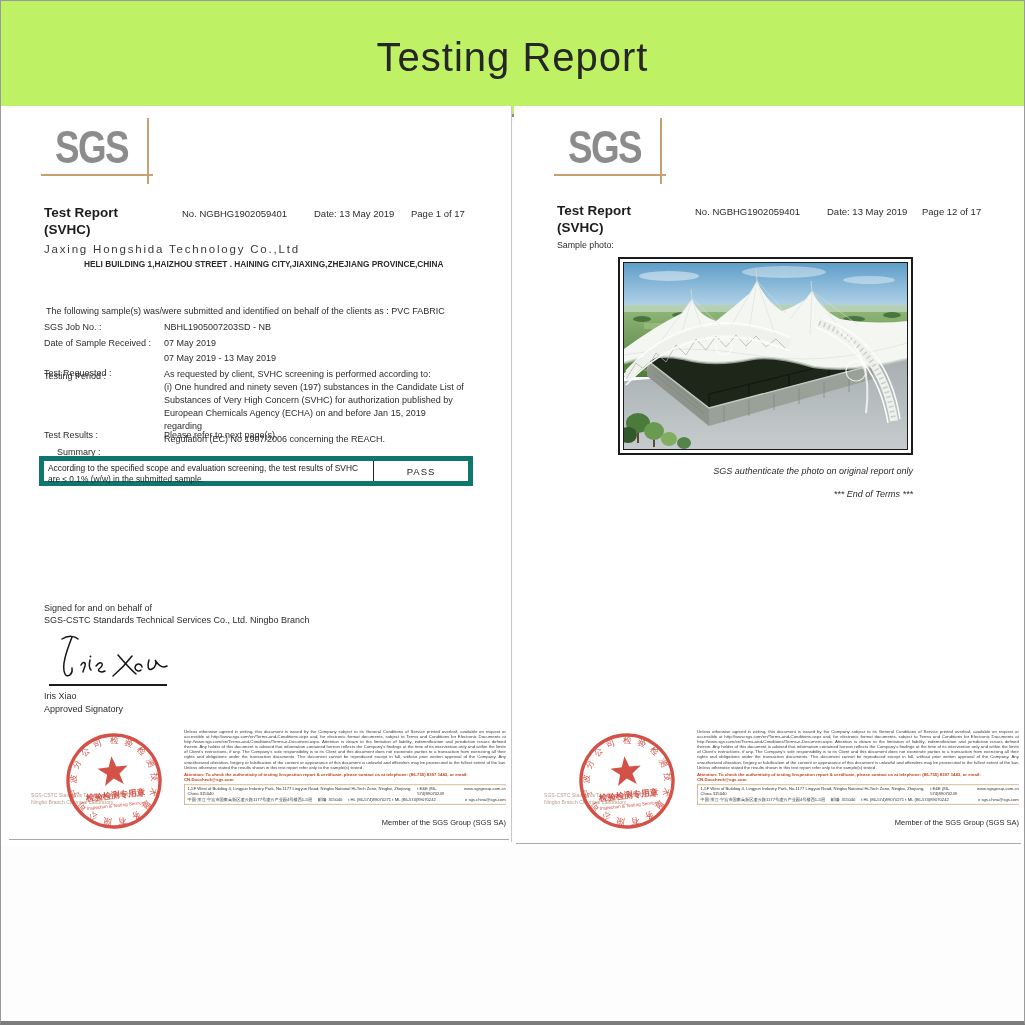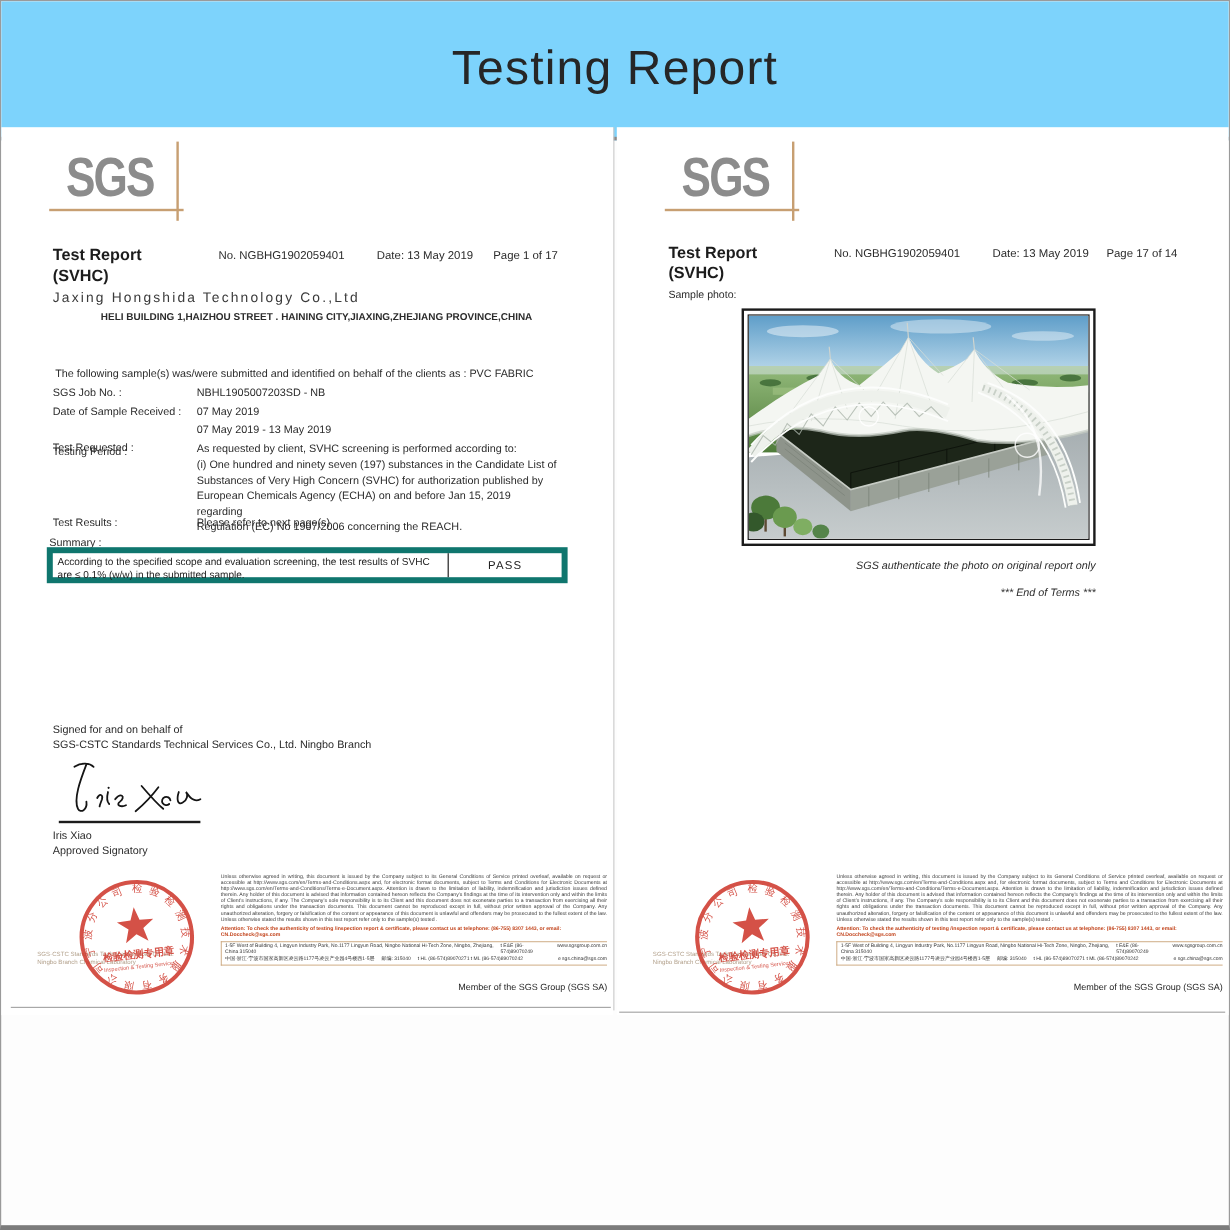--- a/index.html
+++ b/index.html
@@ -1,21 +1,21 @@
 <!DOCTYPE html>
 <html><head>
 <meta charset="utf-8">
 <style>
   * { box-sizing: border-box; margin: 0; padding: 0; }
   body { background:#ffffff; font-family:"Liberation Sans","DejaVu Sans",sans-serif; }
   .canvas { position:relative; width:1025px; height:1025px; background:#fdfdfd;
             border:1px solid #9a9a9a; border-bottom:4px solid #7c7c7c; overflow:hidden; }
 
   
-  .banner { position:absolute; left:0; right:0; top:0; height:116px; background:#7dd3fc;
+  .banner { position:absolute; left:0; right:0; top:0; height:116px; background:#bef264;
             border-bottom:3px solid #8a8a8a; display:flex; align-items:center; justify-content:center; }
   .banner-title { font-size:40px; font-weight:400; color:#262626; letter-spacing:1px; }
 
   
   .page { position:absolute; top:105px; width:510px; height:740px; background:#fff; }
   .page-left { left:0; }
   .page-right { left:513px; }
   .pages-divider { position:absolute; left:510px; top:105px; width:1px; height:736px; background:#c6c6c6; }
   .page-bottom-line { position:absolute; height:1px; background:#a8a8a8; }
 
@@ -104,21 +104,21 @@
     <div class="abs body-text" style="left:43px;top:262px;">Test Requested :</div>
     <div class="abs body-text multiline" style="left:163px;top:262px;width:300px;">As requested by client, SVHC screening is performed according to:
 (i) One hundred and ninety seven (197) substances in the Candidate List of
 Substances of Very High Concern (SVHC) for authorization published by
 European Chemicals Agency (ECHA) on and before Jan 15, 2019 regarding
 Regulation (EC) No 1907/2006 concerning the REACH.</div>
 
     <div class="abs body-text" style="left:43px;top:324px;">Test Results :</div>
     <div class="abs body-text" style="left:163px;top:324px;">Please refer to next page(s).</div>
 
-    <div class="abs body-text" style="left:40px;top:341px;">Summary :</div>
+    <div class="abs body-text" style="left:56px;top:341px;">Summary :</div>
     <div class="summary-table">
       <div class="summary-cell-text">According to the specified scope and evaluation screening, the test results of SVHC are ≤ 0.1% (w/w) in the submitted sample.</div>
       <div class="summary-cell-pass">PASS</div>
     </div>
 
     <div class="abs body-text" style="left:43px;top:497px;">Signed for and on behalf of</div>
     <div class="abs body-text" style="left:43px;top:509px;">SGS-CSTC Standards Technical Services Co., Ltd. Ningbo Branch</div>
 
     <svg class="abs" style="left:45px;top:526px;" width="130" height="52" viewBox="0 0 130 52">
       <g fill="none" stroke="#151515" stroke-width="1.5" stroke-linecap="round">
@@ -182,21 +182,21 @@
     <div class="logo">
       <div class="logo-hline"></div>
       <div class="logo-vline"></div>
       <div class="logo-text">SGS</div>
     </div>
 
     <div class="abs doc-title" style="left:43px;top:97px;">Test Report</div>
     <div class="abs doc-title" style="left:43px;top:114px;">(SVHC)</div>
     <div class="abs hdr-meta" style="left:181px;top:100px;">No. NGBHG1902059401</div>
     <div class="abs hdr-meta" style="left:313px;top:100px;">Date: 13 May 2019</div>
-    <div class="abs hdr-meta" style="left:408px;top:100px;">Page 17 of 14</div>
+    <div class="abs hdr-meta" style="left:408px;top:100px;">Page 12 of 17</div>
 
     <div class="abs" style="left:43px;top:134px;font-size:8.8px;color:#2b2b2b;">Sample photo:</div>
 
     <div class="photo-frame">
       <div class="photo-inner">
         <svg width="283" height="186" viewBox="0 0 283 186" preserveAspectRatio="none">
           <defs>
             <linearGradient id="sky" x1="0" y1="0" x2="0" y2="1">
               <stop offset="0" stop-color="#5f9ec9"></stop>
                 <stop offset="0.6" stop-color="#a8cde4"></stop>

